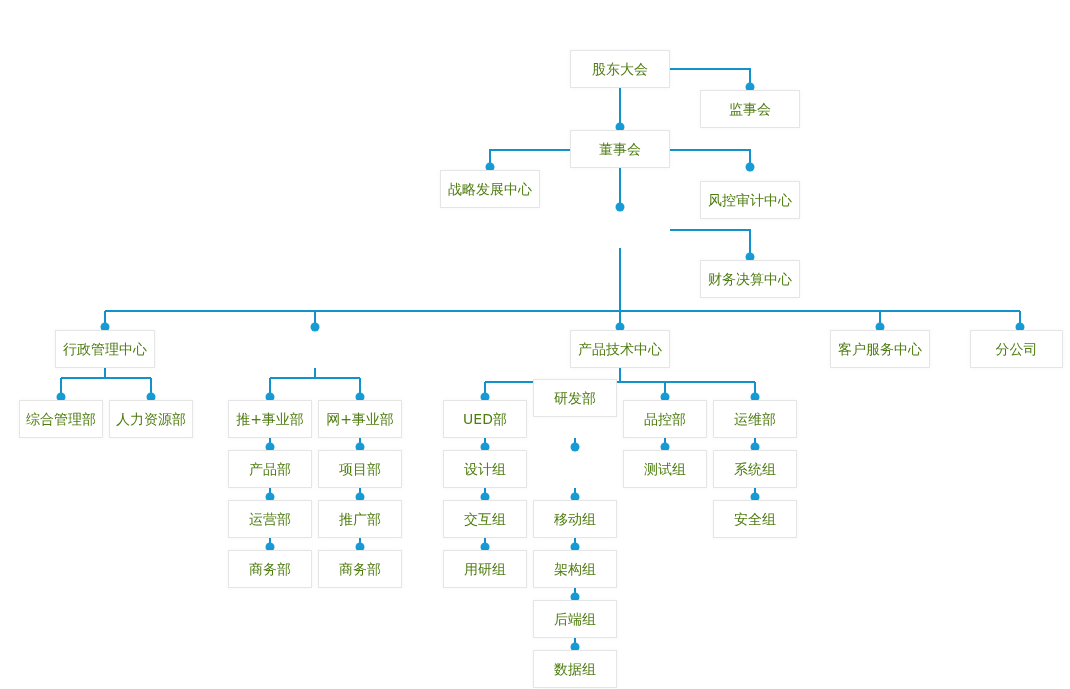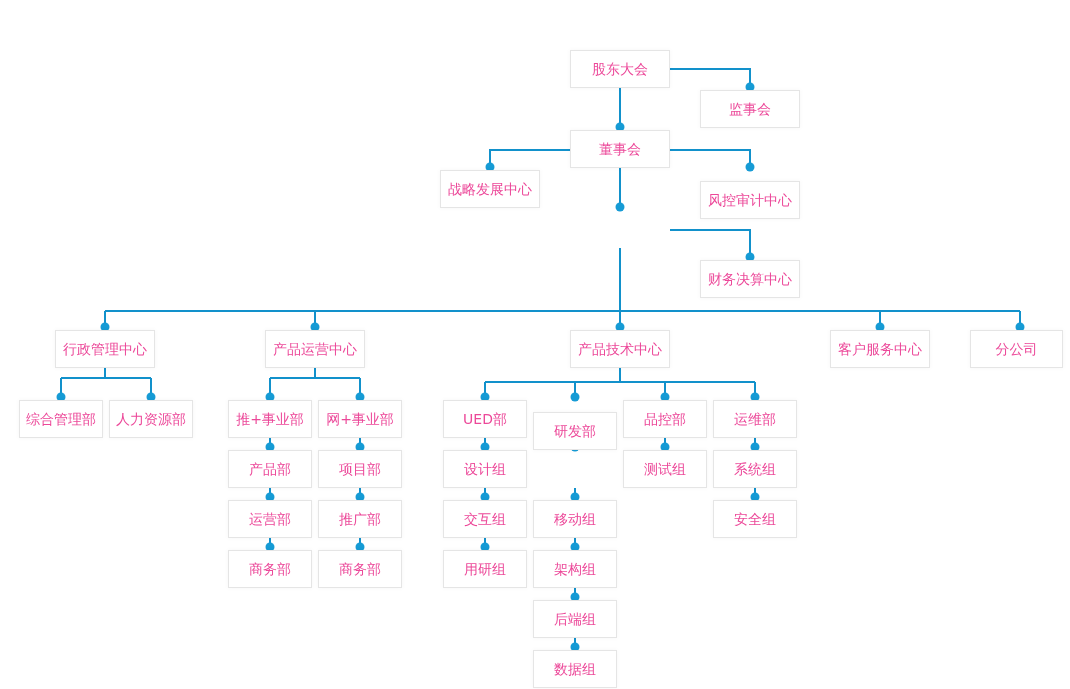--- a/index.html
+++ b/index.html
@@ -26,21 +26,21 @@
     fill: #169bd5;
     stroke: none;
   }
   .node {
     position: absolute;
     height: 38px;
     box-sizing: border-box;
     background: #ffffff;
     border: 1px solid #e5e5e5;
     box-shadow: 0 0 5px rgba(0,0,0,0.04);
-    color: #ec4899;
+    color: #4d7c0f;
     font-size: 14px;
     line-height: 36px;
     text-align: center;
     white-space: nowrap;
     z-index: 2;
   }
 </style>
 </head>
 <body>
 
@@ -162,39 +162,38 @@
   </svg>
 
   <div class="node" style="left:570px;top:50px;width:100px">股东大会</div>
   <div class="node" style="left:700px;top:90px;width:100px">监事会</div>
   <div class="node" style="left:570px;top:130px;width:100px">董事会</div>
   <div class="node" style="left:440px;top:170px;width:100px">战略发展中心</div>
   <div class="node" style="left:700px;top:181px;width:100px">风控审计中心</div>
   <div class="node" style="left:700px;top:260px;width:100px">财务决算中心</div>
 
   <div class="node" style="left:55px;top:330px;width:100px">行政管理中心</div>
-  <div class="node" style="left:265px;top:330px;width:100px">产品运营中心</div>
   <div class="node" style="left:570px;top:330px;width:100px">产品技术中心</div>
   <div class="node" style="left:830px;top:330px;width:100px">客户服务中心</div>
   <div class="node" style="left:970px;top:330px;width:93px">分公司</div>
 
   <div class="node" style="left:19px;top:400px;width:84px">综合管理部</div>
   <div class="node" style="left:109px;top:400px;width:84px">人力资源部</div>
 
   <div class="node" style="left:228px;top:400px;width:84px">推+事业部</div>
   <div class="node" style="left:228px;top:450px;width:84px">产品部</div>
   <div class="node" style="left:318px;top:400px;width:84px">网+事业部</div>
   <div class="node" style="left:318px;top:450px;width:84px">项目部</div>
   <div class="node" style="left:228px;top:500px;width:84px">运营部</div>
   <div class="node" style="left:318px;top:500px;width:84px">推广部</div>
   <div class="node" style="left:228px;top:550px;width:84px">商务部</div>
   <div class="node" style="left:318px;top:550px;width:84px">商务部</div>
 
   <div class="node" style="left:443px;top:400px;width:84px">UED部</div>
-  <div class="node" style="left:533px;top:412px;width:84px">研发部</div>
+  <div class="node" style="left:533px;top:379px;width:84px">研发部</div>
   <div class="node" style="left:713px;top:400px;width:84px">运维部</div>
   <div class="node" style="left:623px;top:400px;width:84px">品控部</div>
 
   <div class="node" style="left:443px;top:450px;width:84px">设计组</div>
   <div class="node" style="left:623px;top:450px;width:84px">测试组</div>
   <div class="node" style="left:443px;top:500px;width:84px">交互组</div>
 
   <div class="node" style="left:713px;top:450px;width:84px">系统组</div>
   <div class="node" style="left:533px;top:500px;width:84px">移动组</div>
   <div class="node" style="left:713px;top:500px;width:84px">安全组</div>

